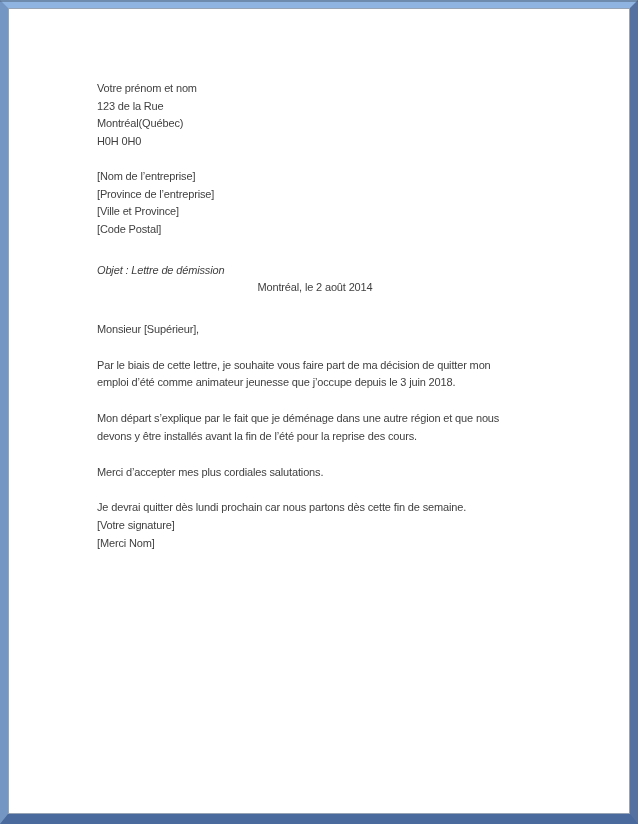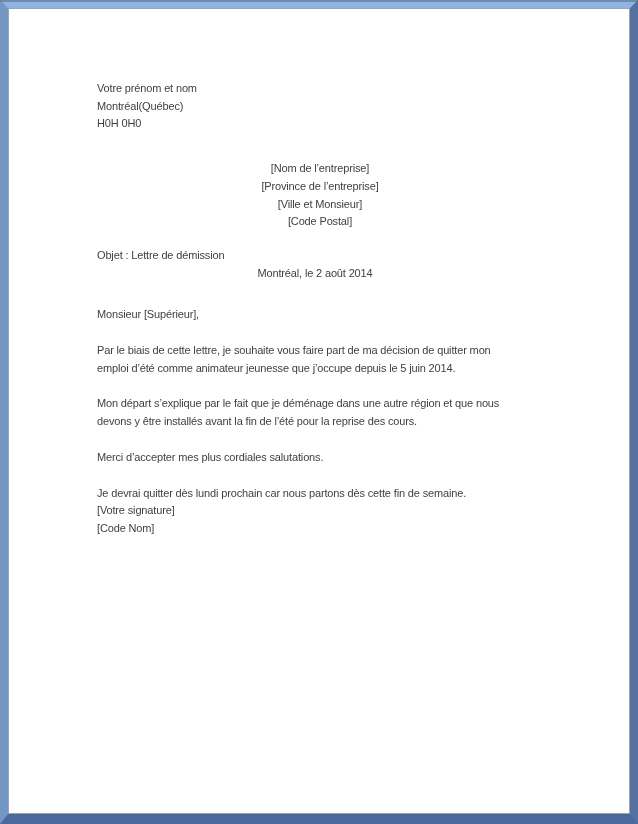--- a/index.html
+++ b/index.html
@@ -47,63 +47,64 @@
     box-sizing: border-box;
     width: 100%;
     height: 100%;
     padding: 72px 87px 0 89px;
     color: #3f3f3f;
     font-size: 11px;
     line-height: 17.7px;
     letter-spacing: -0.15px;
   }
   .line { white-space: pre; }
-  .recipient { margin-top: 27px; text-align: center; }
-  .subject { margin-top: 16px; }
+  .recipient { margin-top: 17px; text-align: left; }
+  .subject { margin-top: 23px; font-style: italic; }
   .date { text-align: center; padding-right: 10px; }
   .salutation { margin-top: 24px; }
   .para {
     margin: 18px 0 0 0;
     white-space: pre;
   }
   .signature { }
 </style>
 </head>
 <body>
 
 <div class="frame">
   <div class="page">
     <div class="content">
 
       <div class="sender">
         <div class="line">Votre prénom et nom</div>
+        <div class="line">123 de la Rue</div>
         <div class="line">Montréal(Québec)</div>
         <div class="line">H0H 0H0</div>
       </div>
 
       <div class="recipient">
         <div class="line">[Nom de l’entreprise]</div>
         <div class="line">[Province de l’entreprise]</div>
-        <div class="line">[Ville et Monsieur]</div>
+        <div class="line">[Ville et Province]</div>
         <div class="line">[Code Postal]</div>
       </div>
 
       <div class="subject line">Objet : Lettre de démission</div>
 
       <div class="date line">Montréal, le 2 août 2014</div>
 
       <div class="salutation line">Monsieur [Supérieur],</div>
 
       <div class="para">Par le biais de cette lettre, je souhaite vous faire part de ma décision de quitter mon
-emploi d’été comme animateur jeunesse que j’occupe depuis le 5 juin 2014.</div>
+emploi d’été comme animateur jeunesse que j’occupe depuis le 3 juin 2018.</div>
       <div class="para">Mon départ s’explique par le fait que je déménage dans une autre région et que nous
 devons y être installés avant la fin de l’été pour la reprise des cours.</div>
       <div class="para">Merci d’accepter mes plus cordiales salutations.</div>
       <div class="para">Je devrai quitter dès lundi prochain car nous partons dès cette fin de semaine.</div>
 
       <div class="signature">
         <div class="line">[Votre signature]</div>
-        <div class="line">[Code Nom]</div>
+        <div class="line">[Merci Nom]</div>
       </div>
 
     </div>
   </div>
 </div>
 
 </body></html>

